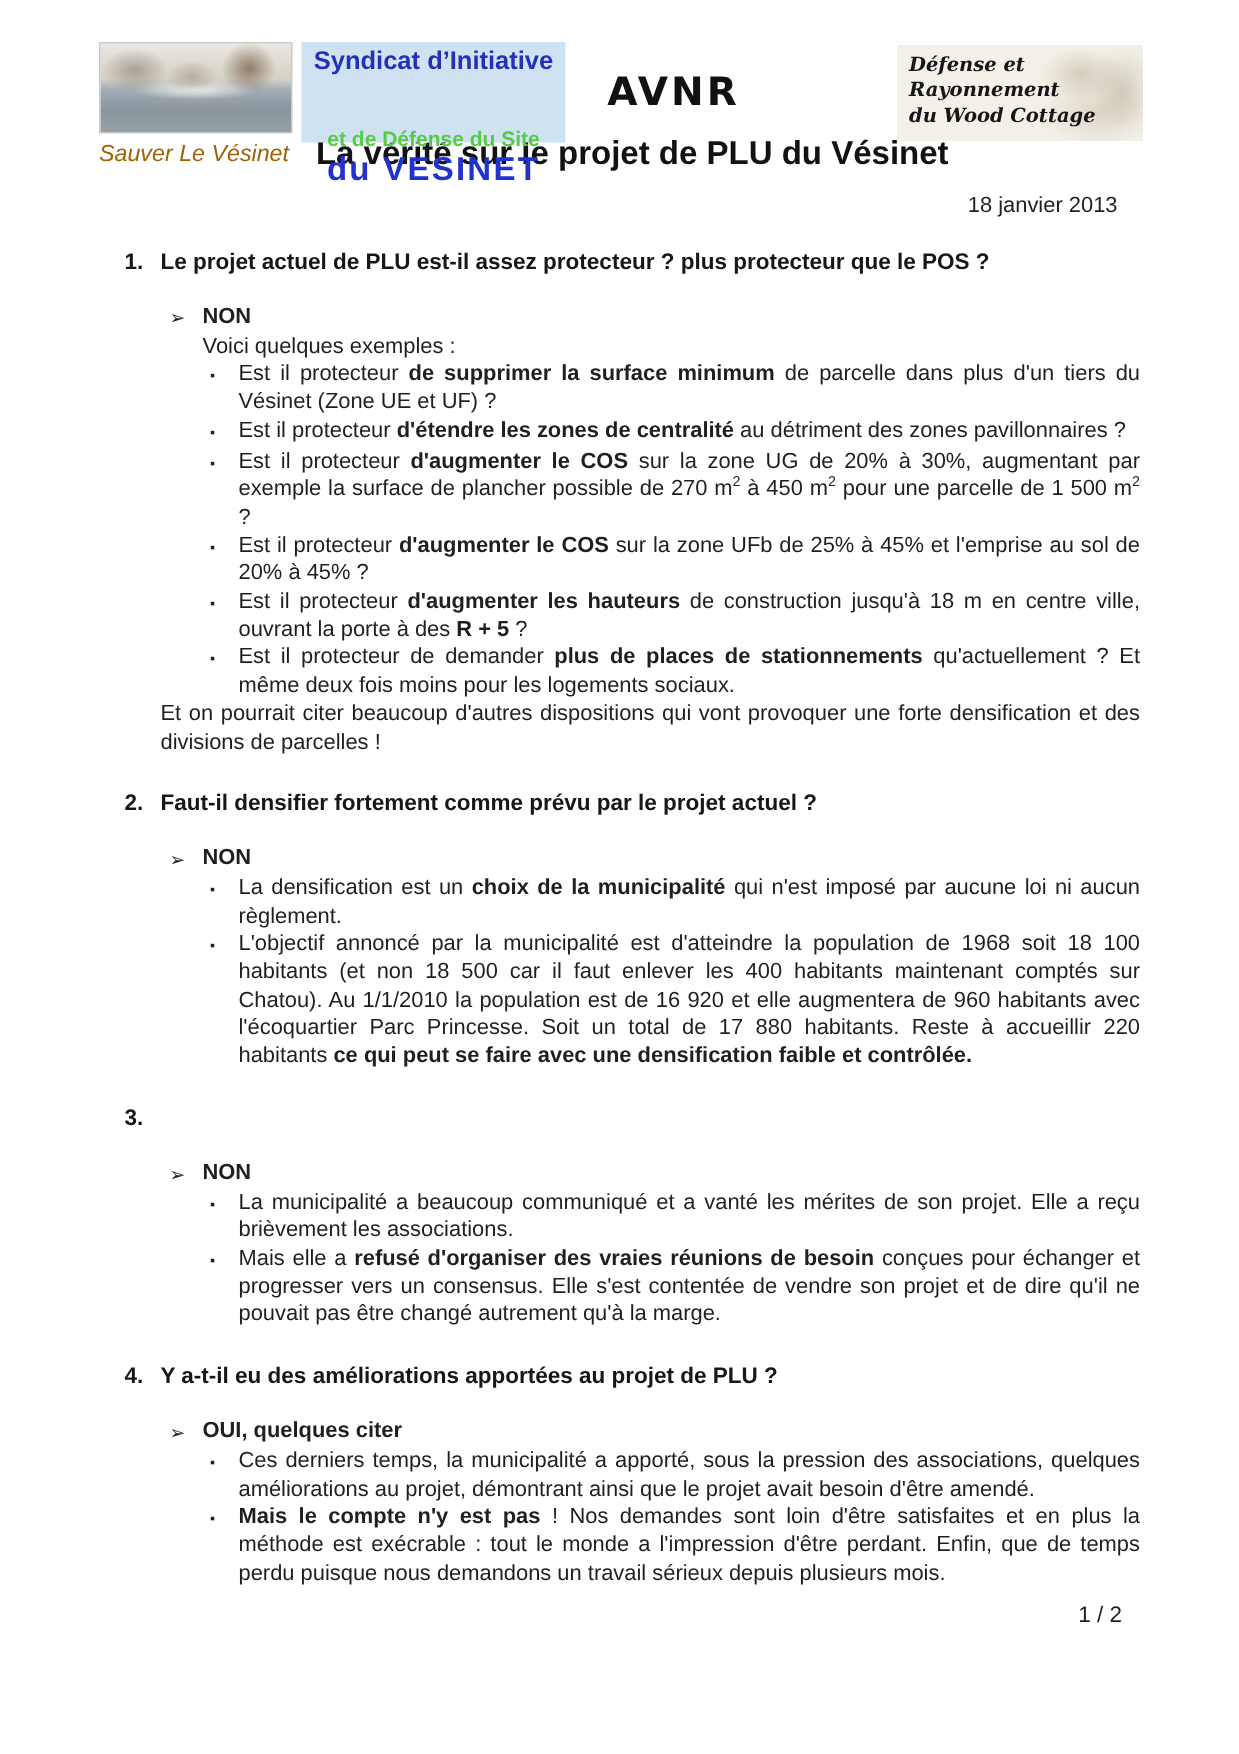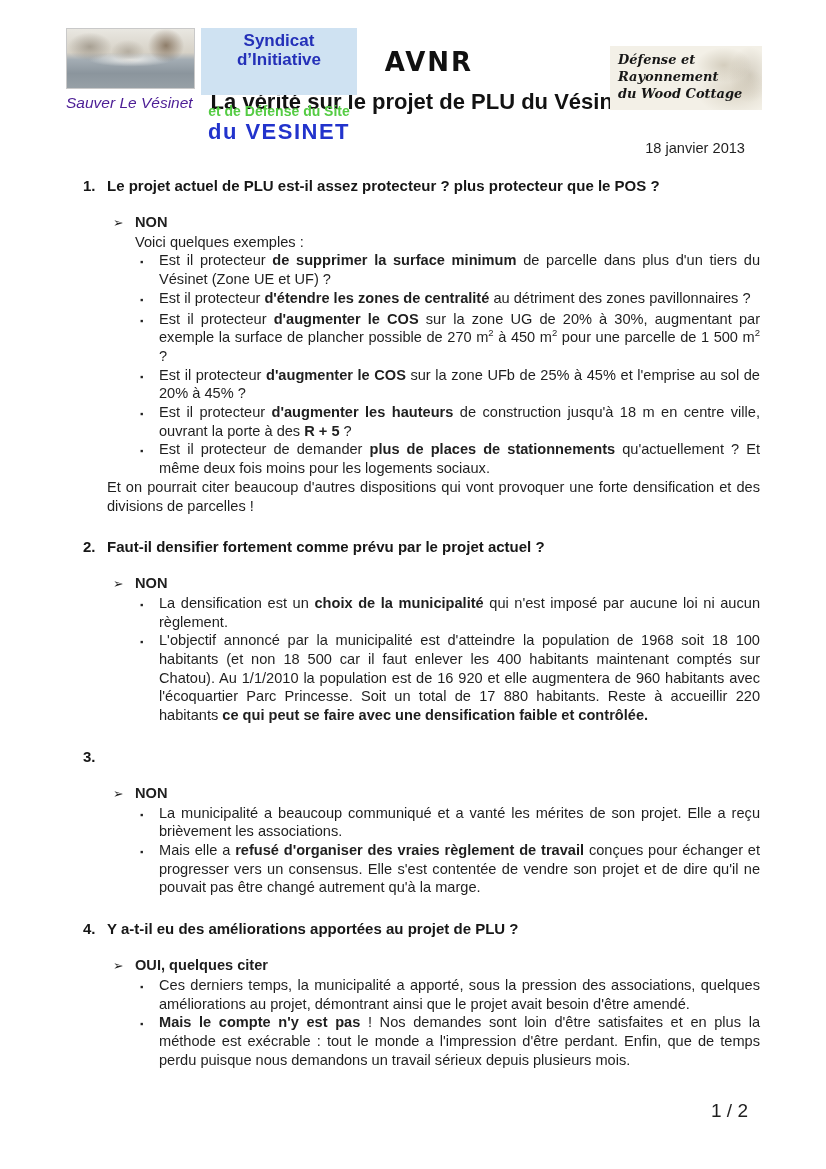--- a/index.html
+++ b/index.html
@@ -17,73 +17,73 @@
   .photo{
     width:129px;height:61px;border:1px solid #c9c9c9;box-sizing:border-box;
     background:
       radial-gradient(ellipse 28px 26px at 78% 28%, rgba(101,77,52,.65), transparent 65%),
       radial-gradient(ellipse 34px 22px at 18% 30%, rgba(125,115,100,.55), transparent 65%),
       radial-gradient(ellipse 26px 18px at 48% 38%, rgba(140,130,115,.45), transparent 65%),
       radial-gradient(ellipse 60px 10px at 50% 52%, rgba(245,245,242,.9), transparent 70%),
       linear-gradient(180deg,#e9e7e1 0%,#d6d1c6 40%,#a4adb4 52%,#8b959d 75%,#97a0a6 100%);
   }
   .photo-caption{
-    margin-top:5px;font-style:italic;font-size:15.5px;color:#4c1d95;white-space:nowrap;
+    margin-top:5px;font-style:italic;font-size:15.5px;color:#a16207;white-space:nowrap;
   }
   .logo-syndicat{
-    flex:none;width:156px;height:64px;margin-left:6px;background:#cfe2f2;
+    flex:none;width:176px;height:64px;margin-left:6px;background:#cfe2f2;
     text-align:center;padding-top:3px;box-sizing:content-box;line-height:1.12;
   }
   .syn-l1{font-weight:bold;font-size:17px;color:#2430b8;}
   .syn-l2{font-weight:bold;font-size:14px;color:#55cc44;margin-top:35px;}
   .syn-l3{font-weight:bold;font-size:22px;color:#2233cc;letter-spacing:1.5px;}
   .logo-aeb{flex:none;width:94px;height:80px;margin-left:0;position:relative;}
   .logo-aeb svg{overflow:visible;}
   .logo-avnr{
     flex:none;width:136px;height:57px;margin-top:5px;margin-left:4px;
     display:flex;align-items:center;justify-content:center;
     font-family:"DejaVu Sans",sans-serif;font-weight:bold;font-size:26px;
     letter-spacing:2px;color:#111111;transform:none;
   }
   .logo-wood{
-    flex:none;width:152px;height:64px;margin-left:auto;margin-top:18px;
+    flex:none;width:164px;height:64px;margin-left:auto;margin-top:2px;
     background-color:#f3f0e7;
     background-image:
       radial-gradient(ellipse 40px 25px at 75% 30%, rgba(140,125,95,.30), transparent 70%),
       radial-gradient(ellipse 55px 35px at 82% 70%, rgba(160,145,115,.28), transparent 70%),
       radial-gradient(ellipse 30px 40px at 92% 45%, rgba(120,105,80,.25), transparent 70%);
     padding:6px 0 0 8px;box-sizing:border-box;
     font-family:"DejaVu Serif",serif;font-style:italic;font-weight:bold;
     font-size:13px;line-height:1.3;color:#161616;
   }
   
   .content{padding:0 66px 0 83px;}
   .doc-title{
     margin:14px 0 0 0;text-align:center;font-size:22px;font-weight:bold;color:#121212;
   }
   .doc-date{
-    margin:25px 15px 0 0;text-align:right;font-size:14.6px;color:#1f1f1f;
+    margin:14px 15px 0 0;text-align:right;font-size:14.6px;color:#1f1f1f;
   }
   .sec{margin-top:22px;font-size:14.6px;line-height:18.7px;}
   .sec:first-child{margin-top:20px;}
   .sec-heading{display:flex;font-weight:bold;font-size:15px;line-height:19px;color:#171717;}
   .sec-num{width:24px;flex:none;}
   .answer-row{margin:18px 0 0 30px;display:flex;}
   .arrow{width:22px;flex:none;font-size:12.5px;padding-top:1px;color:#222;}
   .answer{font-weight:bold;}
   .intro{margin-left:52px;}
   .bullets{margin-top:0;}
   .bullet{display:flex;margin-left:57px;}
   .bullet .marker{width:19px;flex:none;font-size:9.5px;padding-top:2px;color:#222;}
   .bullet p{margin:0;flex:1;text-align:justify;text-justify:inter-word;}
   .outro{margin-left:24px;text-align:justify;text-justify:inter-word;}
   .b{font-weight:bold;}
   sup{font-size:9.5px;line-height:0;}
   .pagenum{
-    position:absolute;top:1100px;right:78px;font-size:19px;color:#1f1f1f;
+    position:absolute;top:1068px;right:78px;font-size:15px;color:#1f1f1f;
   }
 </style>
 </head>
 <body>
 
 <div class="page">
 
   <header class="logos">
 
     <div class="logo-photo-wrap">
@@ -180,21 +180,21 @@
             <span class="arrow">➢</span>
             <span class="answer">NON</span>
           </div>
           <div class="bullets">
             <div class="bullet">
               <span class="marker">▪</span>
               <p><span>La municipalité a beaucoup communiqué et a vanté les mérites de son projet. Elle a reçu brièvement les associations.</span></p>
             </div>
             <div class="bullet">
               <span class="marker">▪</span>
-              <p><span>Mais elle a </span><span class="b">refusé d'organiser des vraies règlement de travail</span><span> conçues pour échanger et progresser vers un consensus. Elle s'est contentée de vendre son projet et de dire qu'il ne pouvait pas être changé autrement qu'à la marge.</span></p>
+              <p><span>Mais elle a </span><span class="b">refusé d'organiser des vraies réunions de besoin</span><span> conçues pour échanger et progresser vers un consensus. Elle s'est contentée de vendre son projet et de dire qu'il ne pouvait pas être changé autrement qu'à la marge.</span></p>
             </div>
           </div>
         </section>
         <section class="sec">
           <div class="sec-heading">
             <span class="sec-num">4.</span>
             <span>Y a-t-il eu des améliorations apportées au projet de PLU ?</span>
           </div>
           <div class="answer-row">
             <span class="arrow">➢</span>

